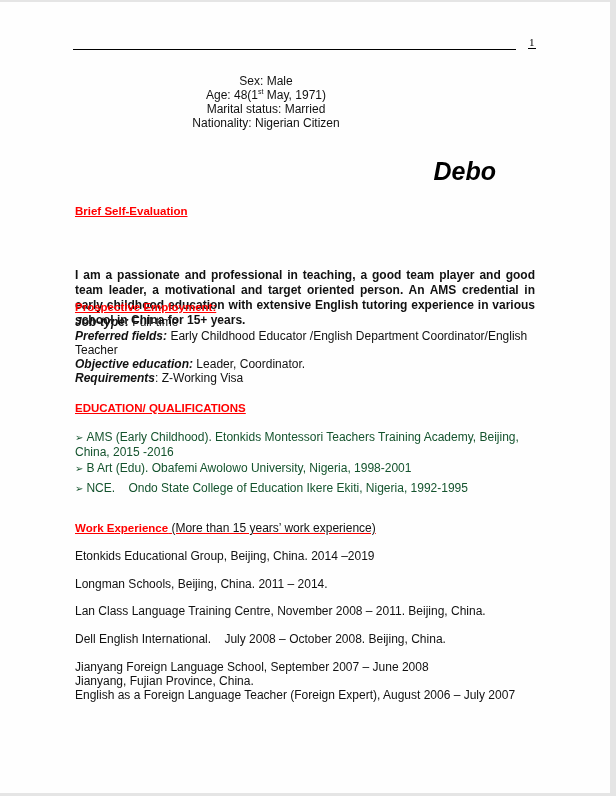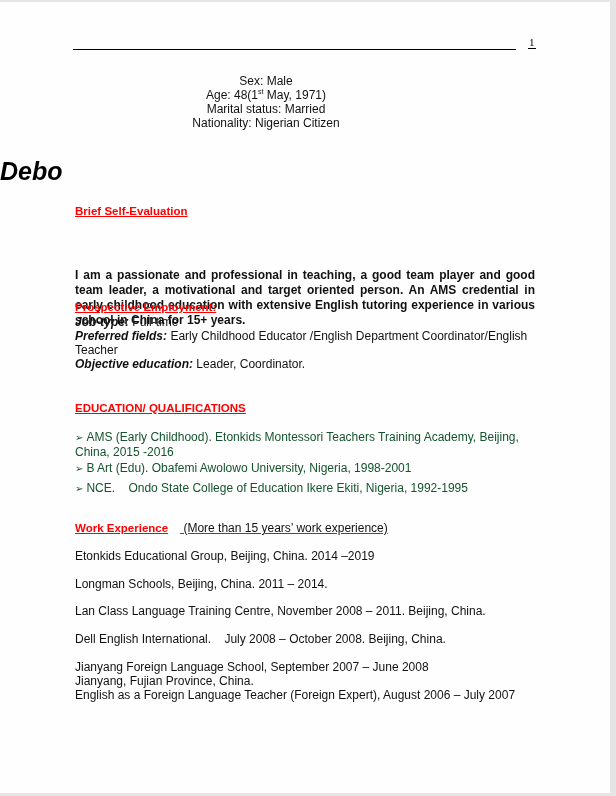--- a/index.html
+++ b/index.html
@@ -24,28 +24,28 @@
       border-bottom: 1px solid #000; line-height: 12px; padding: 0 1px;
     }
     .info {
       position: absolute; left: 0; top: 72px; width: 532px;
       text-align: center; font-size: 12px; line-height: 14px; color: #111;
     }
     .info .serif { font-family: "Liberation Serif", serif; font-size: 12.5px; }
     .info sup { font-size: 7px; line-height: 0; }
     .name {
       position: absolute; left: 0; top: 155px; width: 496px;
-      text-align: left; font-size: 25px; font-weight: bold; font-style: italic;
+      text-align: right; font-size: 25px; font-weight: bold; font-style: italic;
     }
     .content { position: absolute; left: 75px; top: 0; width: 460px; font-size: 12px; }
     .sec-title {
       position: absolute; left: 0; color: #f00; font-weight: bold;
       text-decoration: underline; font-size: 11.5px; white-space: nowrap;
     }
-    .sec-title .rest { color: #111; font-weight: normal; text-decoration: none; font-size: 12px; margin-left: 12px; }
+    .sec-title .rest { color: #111; font-weight: normal; text-decoration: none; font-size: 12px; }
     .eval {
       position: absolute; left: 0; top: 230px; width: 460px;
       font-weight: bold; font-size: 12px; line-height: 15px; text-align: justify; color: #111; margin-top: 36px;
     }
     .block { position: absolute; left: 0; line-height: 14px; color: #111; }
     .block b i, .block .lbl { font-weight: bold; font-style: italic; }
     .edu-item { position: absolute; left: 0; line-height: 14px; color: #14532d; width: 460px; }
     .arrow { font-size: 10px; margin-right: 3px; }
     .work { position: absolute; left: 0; color: #111; line-height: 14px; white-space: nowrap; }
   </style>
@@ -67,20 +67,21 @@
 
   <div class="content">
     <div class="sec-title" style="top:203px">Brief Self-Evaluation</div>
     <div class="eval">I am a passionate and professional in teaching, a good team player and good team leader, a motivational and target oriented person. An AMS credential in early childhood education with extensive English tutoring experience in various school in China for 15+ years.</div>
 
     <div class="sec-title" style="top:299px">Prospective Employment:</div>
     <div class="block" style="top:313px; width:460px;">
       <div><span class="lbl">Job-type:</span><span> Full-time</span></div>
       <div><span class="lbl">Preferred fields:</span><span> Early Childhood Educator /English Department Coordinator/English Teacher</span></div>
       <div><span class="lbl">Objective education:</span><span> Leader, Coordinator.</span></div>
+      <div><span class="lbl">Requirements</span><span>: Z-Working Visa</span></div>
     </div>
 
     <div class="sec-title" style="top:400px">EDUCATION/ QUALIFICATIONS</div>
     <div class="edu-item" style="top:428px"><span class="arrow">➢</span><span>AMS (Early Childhood). Etonkids Montessori Teachers Training Academy, Beijing, China, 2015 -2016</span></div>
     <div class="edu-item" style="top:459px"><span class="arrow">➢</span><span>B Art (Edu). Obafemi Awolowo University, Nigeria, 1998-2001</span></div>
     <div class="edu-item" style="top:479px; white-space:pre;"><span class="arrow">➢</span><span>NCE.    Ondo State College of Education Ikere Ekiti, Nigeria, 1992-1995</span></div>
 
     <div class="sec-title" style="top:519px"><span>Work Experience</span><span class="rest"> (More than 15 years’ work experience)</span></div>
     <div class="work" style="top:547px">Etonkids Educational Group, Beijing, China. 2014 –2019</div>
     <div class="work" style="top:575px">Longman Schools, Beijing, China. 2011 – 2014.</div>

